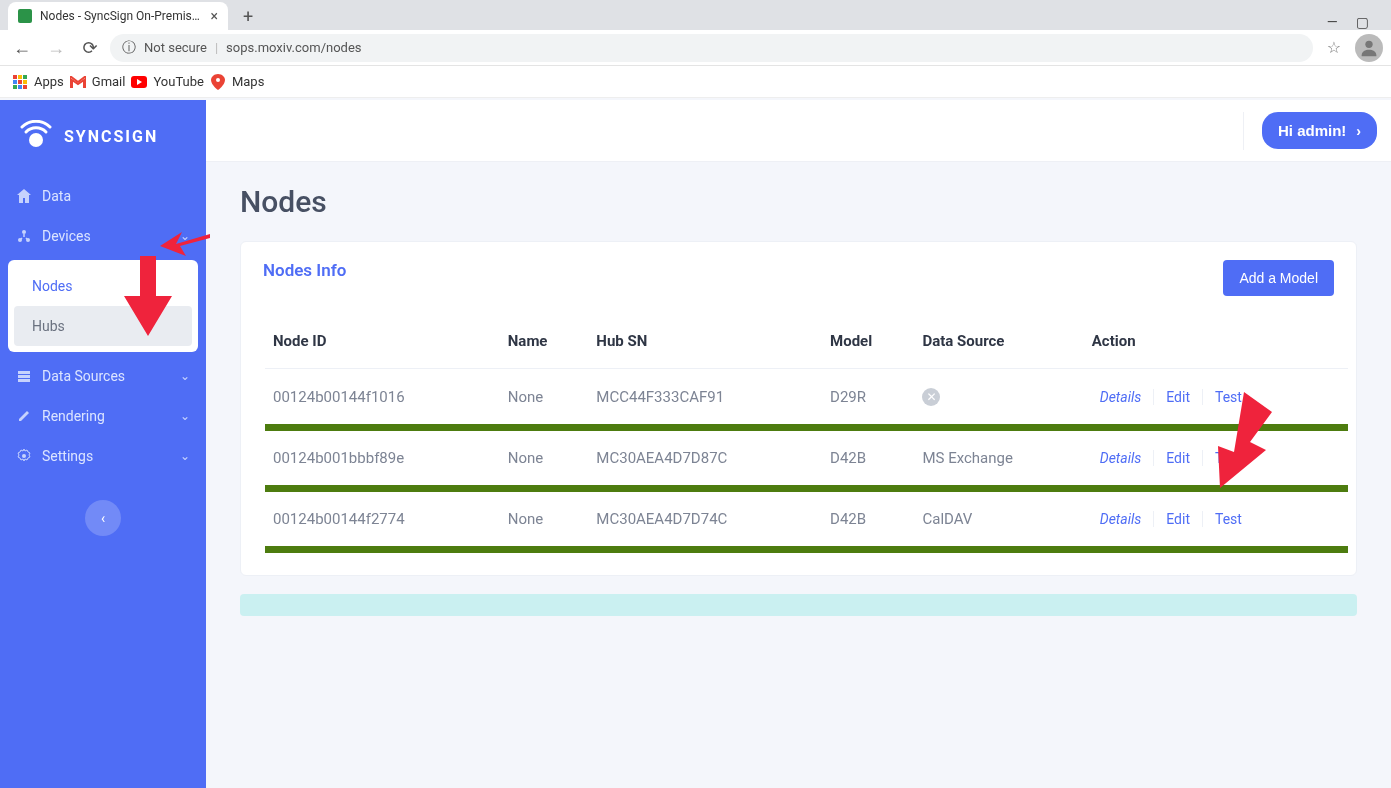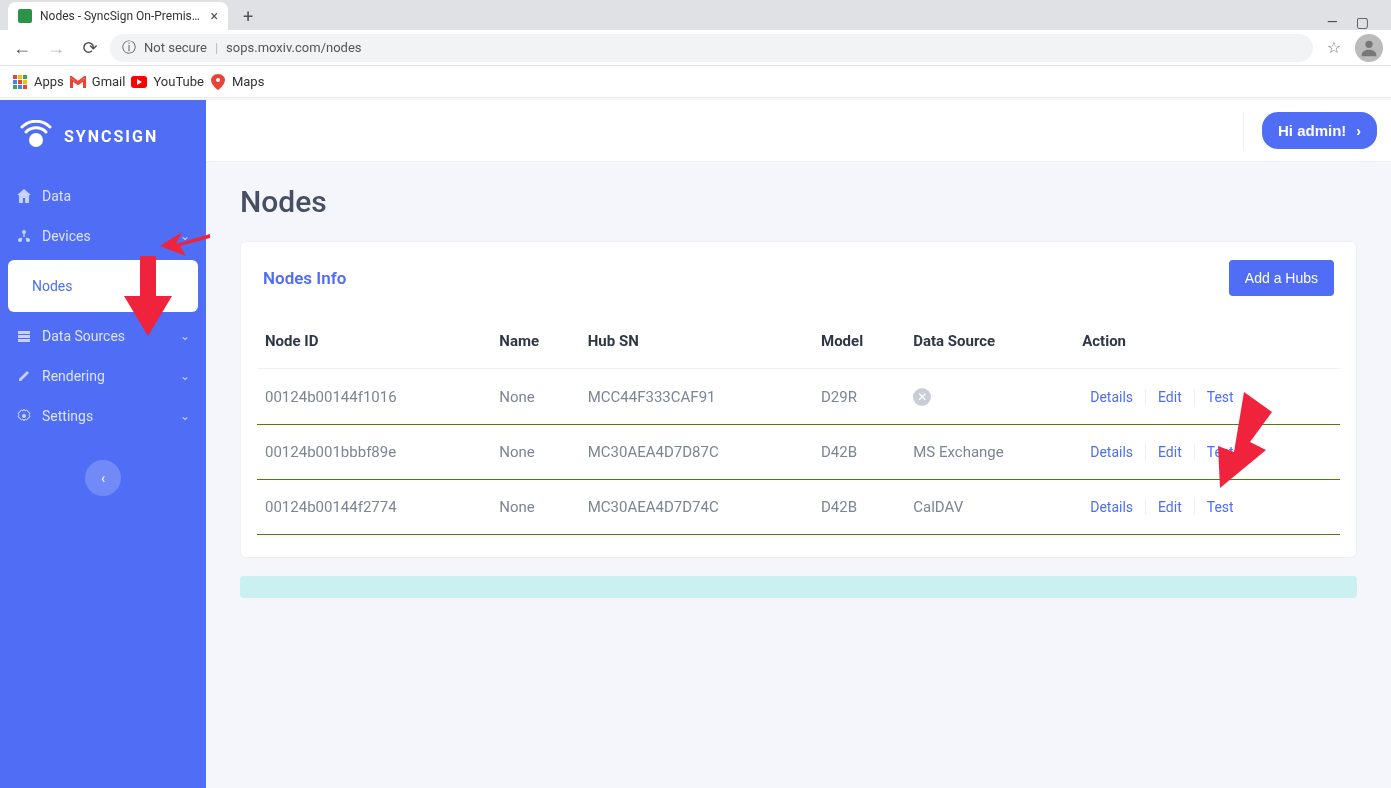--- a/index.html
+++ b/index.html
@@ -47,30 +47,30 @@
 
   .content { flex:1; overflow:auto; }
   .topbar { height:62px; background:#fff; display:flex; align-items:center; justify-content:flex-end; padding:0 14px; border-bottom:1px solid #eef0f5;}
   .topbar .divider { width:1px; height:38px; background:#eef0f5; margin-right:18px;}
   .hi-btn { background:#4f6df5; color:#fff; border:none; border-radius:16px; padding:10px 16px; font-size:15px; font-weight:600; display:flex; align-items:center; gap:10px; cursor:pointer;}
   .hi-btn .chev { font-size:14px;}
 
   .page { padding:22px 34px; }
   .page-title { font-size:30px; font-weight:500; color:#475063; margin-bottom:22px;}
   .card { background:#fff; border-radius:6px; border:1px solid #edf0f6; }
-  .card-head { display:flex; align-items:center; padding:18px 22px;gap:16px;}
+  .card-head { display:flex; align-items:flex-start; padding:18px 22px;gap:16px;}
   .card-title { color:#4f6df5; font-weight:600; font-size:17px;}
   .add-btn { margin-left:auto; background:#4f6df5; color:#fff; border:none; border-radius:4px; padding:10px 16px; font-size:14px; font-weight:500; cursor:pointer;}
 
-  table { width:calc(100% - 32px); margin:0 16px 22px 16px; border-collapse:collapse; }
+  table { width:calc(100% - 32px); margin:0 16px 22px 24px; border-collapse:collapse; }
   thead th { text-align:left; font-size:15px; color:#2f3645; font-weight:700; padding:18px 8px; border-bottom:1px solid #edf0f6;}
-  tbody td { font-size:15px; color:#7d8494; padding:18px 8px; border-bottom:1px solid #4d7c0f;}
+  tbody td { font-size:15px; color:#7d8494; padding:18px 8px; border-bottom:7px solid #4d7c0f;}
   .actions { display:flex; align-items:center; }
   .act-link { color:#4f6df5; font-size:14px; padding:0 12px; cursor:pointer; border-right:1px solid #edf0f6;}
-  .act-link:first-child { padding-left:8px;}
+  .act-link:first-child { padding-left:8px;font-style:italic;}
   .act-link:last-child { border-right:none; padding-right:0;}
   .ds-none { display:inline-flex; width:18px; height:18px; border-radius:50%; background:#c9ced6; color:#fff; align-items:center; justify-content:center; font-size:12px;}
 
   .alert-strip { background:#caf0f1; height:22px; border-radius:4px; margin-top:18px;}
 
   
   .arrow { position:absolute; z-index:50; }
   .arrow svg { display:block; }
 </style>
 </head>
@@ -187,20 +187,23 @@
           </svg>
       </span>
       <span>Devices</span>
       <span class="chev">⌄</span>
     </div>
 
     <div class="nav-sub">
       <div class="nav-sub-item active">
         <span>Nodes</span>
       </div>
+      <div class="nav-sub-item dim">
+        <span>Hubs</span>
+      </div>
     </div>
 
     <div class="nav-item">
       <span class="ico">
         <svg width="14" height="14" viewBox="0 0 14 14" fill="#dbe4ff">
             <rect x="1" y="2" width="12" height="3"></rect>
             <rect x="1" y="6" width="12" height="3"></rect>
             <rect x="1" y="10" width="12" height="3"></rect>
           </svg>
       </span>
@@ -242,21 +245,21 @@
         <span class="chev">›</span>
       </button>
     </div>
 
     <div class="page">
       <h1 class="page-title">Nodes</h1>
 
       <div class="card">
         <div class="card-head">
           <span class="card-title">Nodes Info</span>
-          <button class="add-btn">Add a Hubs</button>
+          <button class="add-btn">Add a Model</button>
         </div>
 
         <table>
           <thead>
             <tr>
               <th>Node ID</th>
               <th>Name</th>
               <th>Hub SN</th>
               <th>Model</th>
               <th>Data Source</th>

